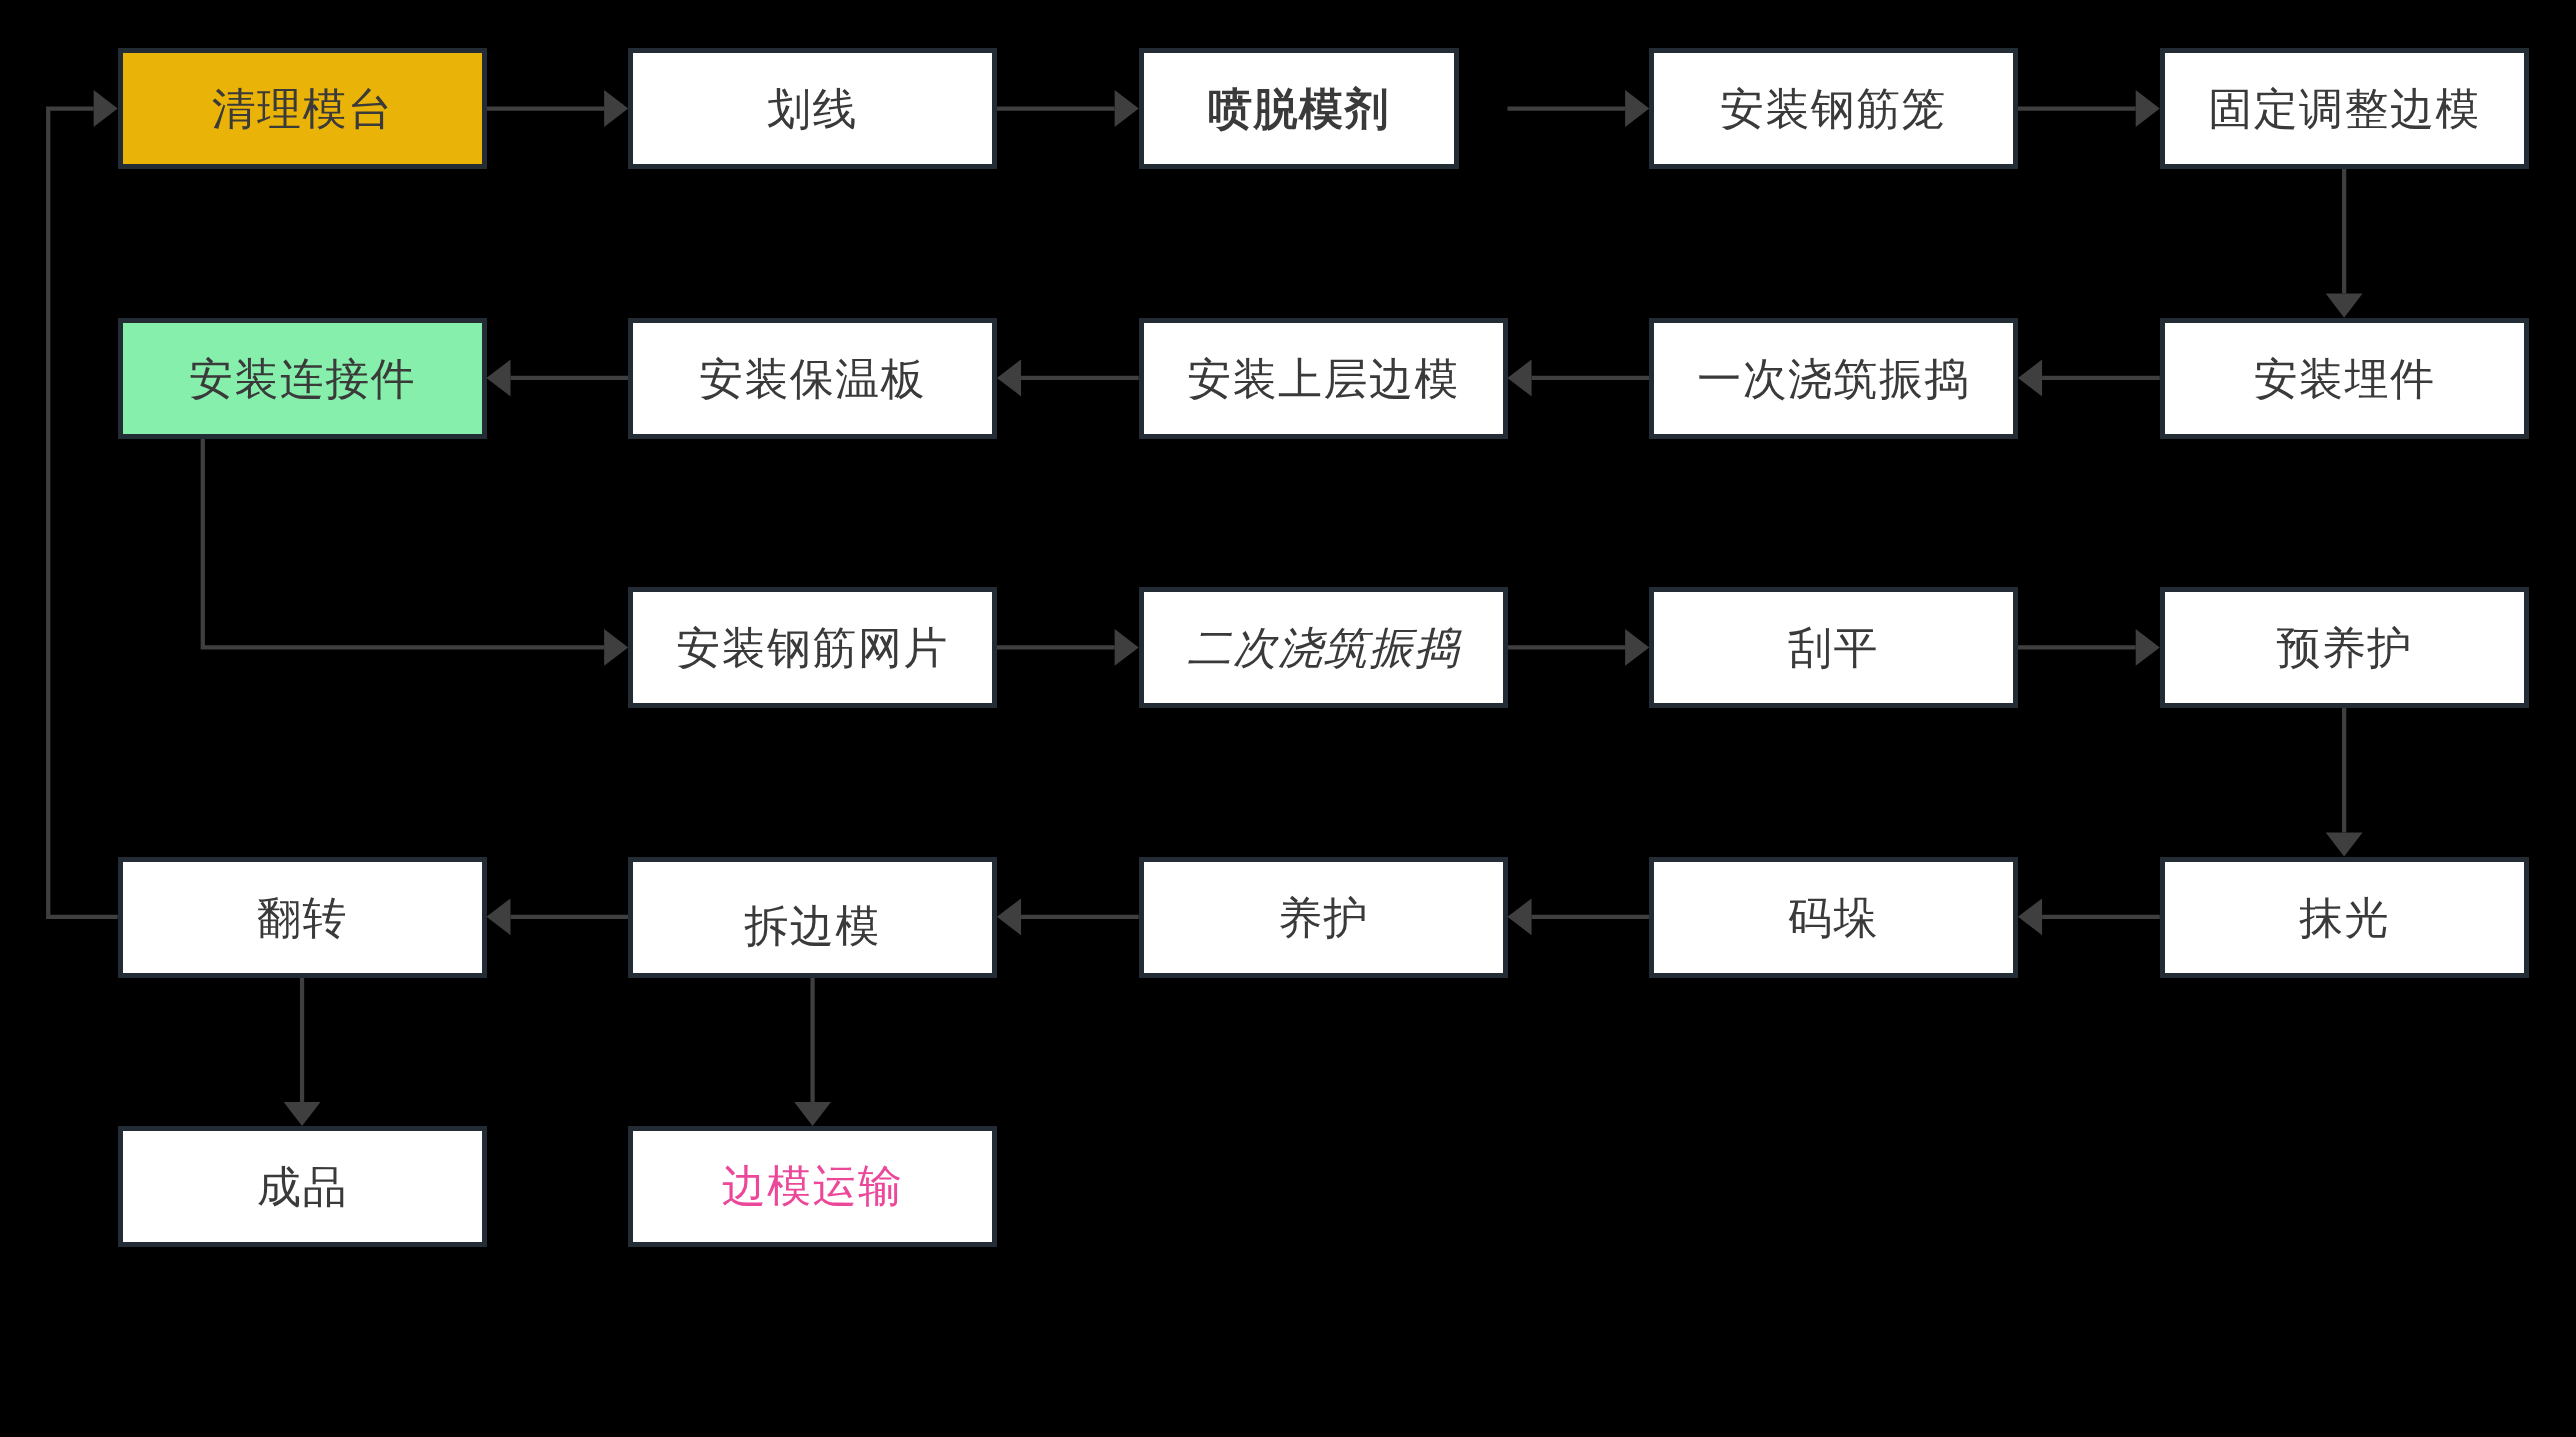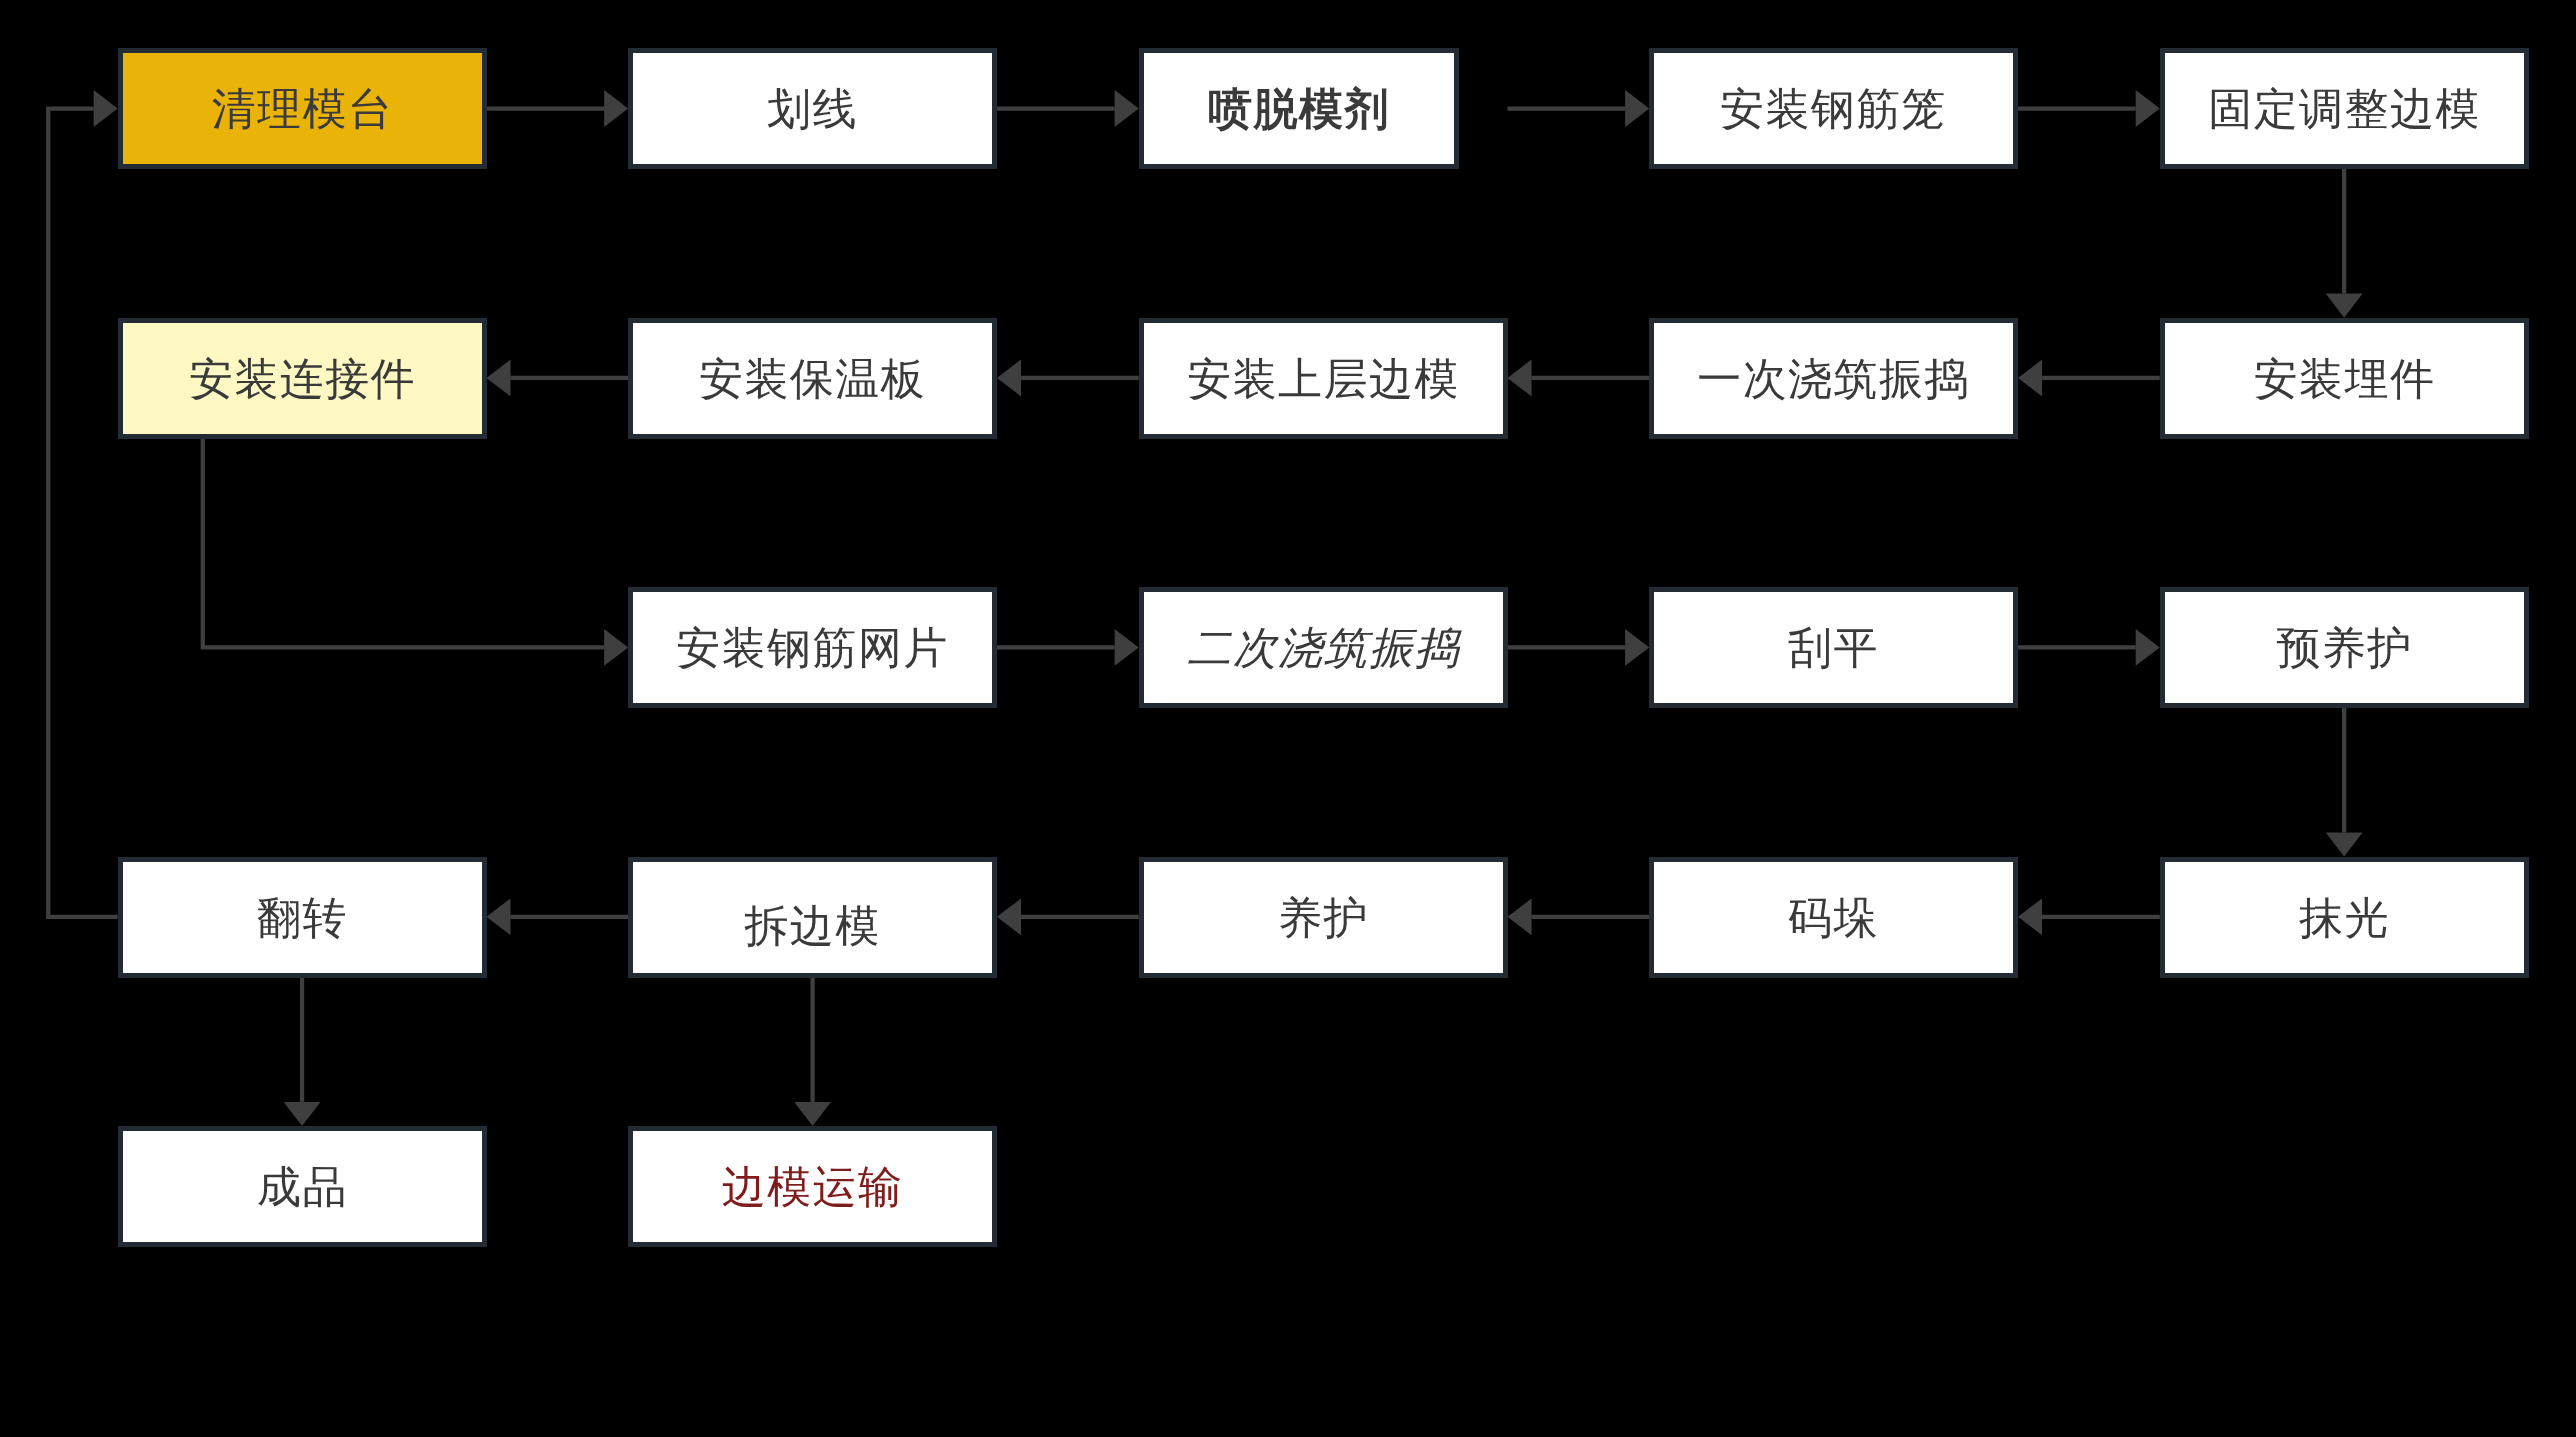--- a/index.html
+++ b/index.html
@@ -74,21 +74,21 @@
       </div>
       <div class="node" style="left: 1139px; top: 48px; width: 320px; height: 121px; border-color: rgb(35, 44, 53); background: rgb(255, 255, 255); font-weight: bold;">
         <span style="color: rgb(58, 58, 58);">喷脱模剂</span>
       </div>
       <div class="node" style="left: 1649px; top: 48px; width: 369px; height: 121px; border-color: rgb(35, 44, 53); background: rgb(255, 255, 255);">
         <span style="color: rgb(58, 58, 58);">安装钢筋笼</span>
       </div>
       <div class="node" style="left: 2160px; top: 48px; width: 369px; height: 121px; border-color: rgb(35, 44, 53); background: rgb(255, 255, 255);">
         <span style="color: rgb(58, 58, 58); text-align: right;">固定调整边模</span>
       </div>
-      <div class="node" style="left: 118px; top: 318px; width: 369px; height: 121px; border-color: rgb(35, 44, 53); background: #fef9c3;">
+      <div class="node" style="left: 118px; top: 318px; width: 369px; height: 121px; border-color: rgb(35, 44, 53); background: #86efac;">
         <span style="color: rgb(58, 58, 58);">安装连接件</span>
       </div>
       <div class="node" style="left: 628px; top: 318px; width: 369px; height: 121px; border-color: rgb(35, 44, 53); background: rgb(255, 255, 255);">
         <span style="color: rgb(58, 58, 58);">安装保温板</span>
       </div>
       <div class="node" style="left: 1139px; top: 318px; width: 369px; height: 121px; border-color: rgb(35, 44, 53); background: rgb(255, 255, 255);">
         <span style="color: rgb(58, 58, 58);">安装上层边模</span>
       </div>
       <div class="node" style="left: 1649px; top: 318px; width: 369px; height: 121px; border-color: rgb(35, 44, 53); background: rgb(255, 255, 255);">
         <span style="color: rgb(58, 58, 58);">一次浇筑振捣</span>
@@ -120,19 +120,19 @@
       <div class="node" style="left: 1649px; top: 857px; width: 369px; height: 121px; border-color: rgb(35, 44, 53); background: rgb(255, 255, 255);">
         <span style="color: rgb(58, 58, 58);">码垛</span>
       </div>
       <div class="node" style="left: 2160px; top: 857px; width: 369px; height: 121px; border-color: rgb(35, 44, 53); background: rgb(255, 255, 255);">
         <span style="color: rgb(58, 58, 58);">抹光</span>
       </div>
       <div class="node" style="left: 118px; top: 1126px; width: 369px; height: 121px; border-color: rgb(35, 44, 53); background: rgb(255, 255, 255);">
         <span style="color: rgb(58, 58, 58);">成品</span>
       </div>
       <div class="node" style="left: 628px; top: 1126px; width: 369px; height: 121px; border-color: rgb(35, 44, 53); background: rgb(255, 255, 255);">
-        <span style="color: #7f1d1d;">边模运输</span>
+        <span style="color: #ec4899; font-family: Liberation Serif, serif;">边模运输</span>
       </div>
     </div>
 
 
 </div>
 
 
 </body></html>

